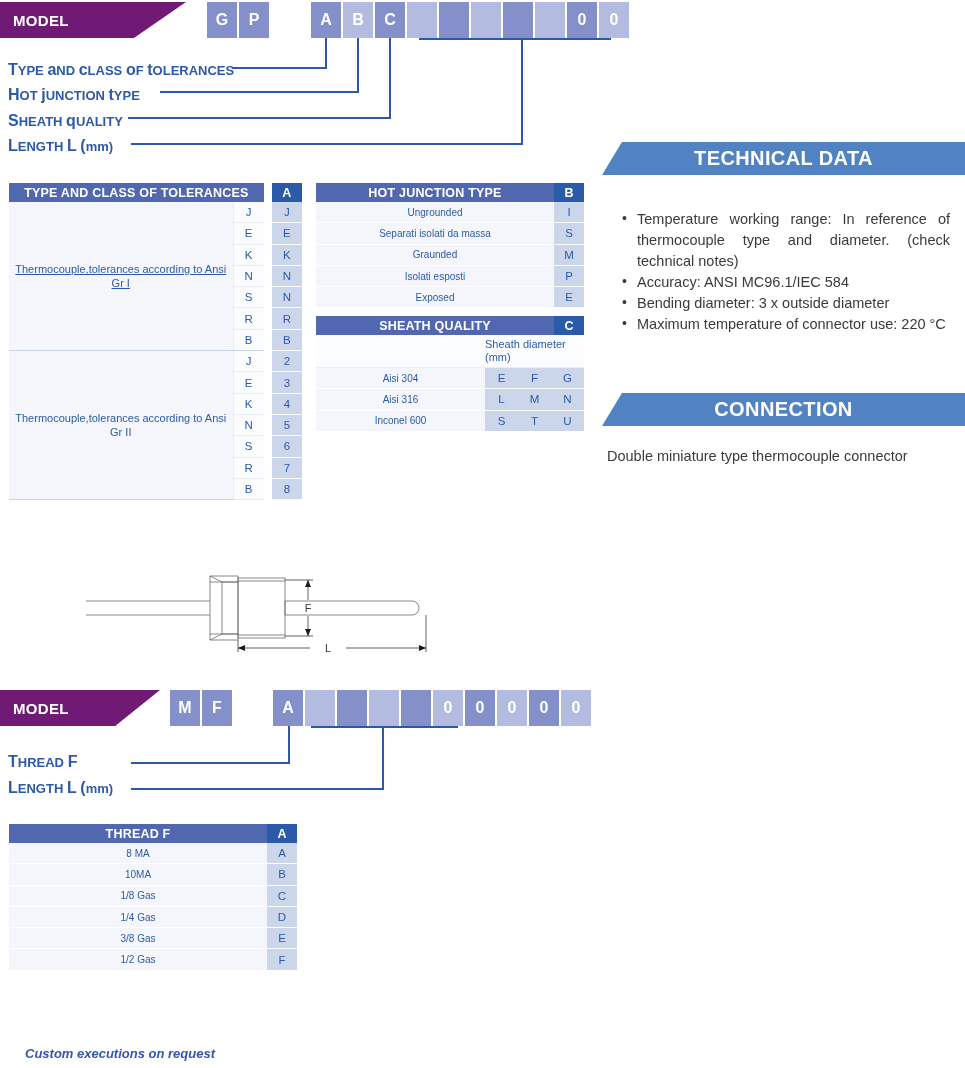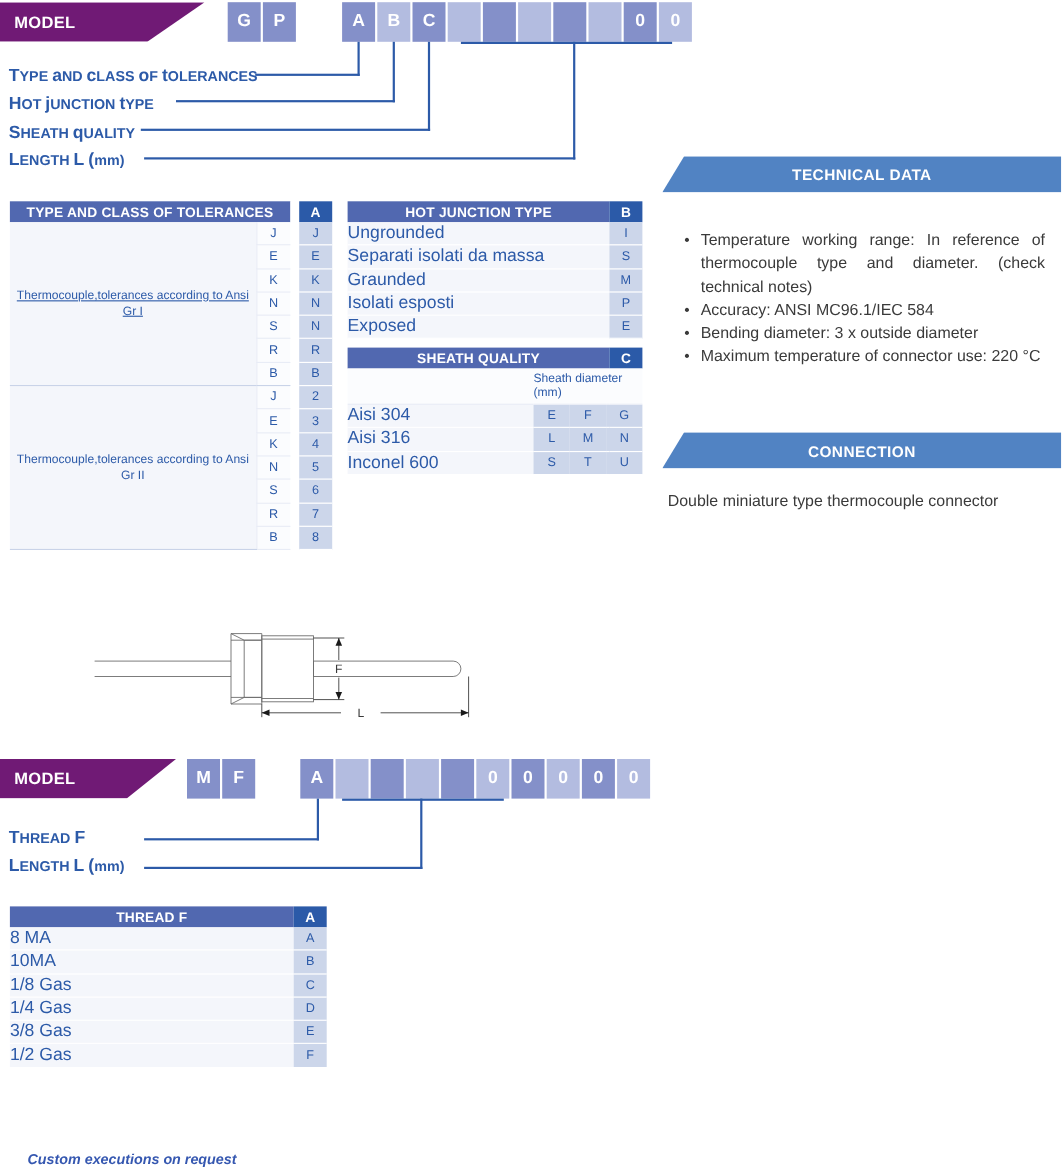--- a/index.html
+++ b/index.html
@@ -44,22 +44,22 @@
   .tbl td,.tbl th{padding:0;}
   .thead-main{
     background:#5168b0;color:#fff;font-size:12.5px;font-weight:bold;
     text-align:center;height:19px;letter-spacing:.2px;
   }
   .thead-code{
     background:#2b5aa8;color:#fff;font-size:12.5px;font-weight:bold;
     text-align:center;height:19px;width:30px;
   }
   .c-desc{
-    background:#f4f6fb;height:20.3px;
-    border-bottom:1px solid #ffffff;color:#2c5aa8;font-size:16px;
+    background:#f4f6fb;text-align:center;height:20.3px;
+    border-bottom:1px solid #ffffff;color:#2c5aa8;font-size:10px;
   }
   .c-letter{
     background:#fbfcfe;text-align:center;width:30px;height:20.3px;
     border-bottom:1px solid #e8ecf6;border-left:1px solid #e8ecf6;
     font-size:11.5px;color:#2c5aa8;
   }
   .c-code{
     background:#ccd6ea;text-align:center;width:30px;height:20.3px;
     border-bottom:1px solid #ffffff;font-size:11.5px;color:#2c5aa8;
   }
@@ -81,21 +81,21 @@
   }
   .c-scode{
     background:#ccd6ea;text-align:center;width:33px;height:20.3px;
     border-bottom:1px solid #ffffff;font-size:11.5px;color:#2c5aa8;
   }
 
   
   .panel-banner{
     position:absolute;height:33px;background:#5183c3;color:#fff;
     display:flex;align-items:center;justify-content:center;
-    font-size:14px;font-weight:bold;letter-spacing:.4px;
+    font-size:20px;font-weight:bold;letter-spacing:.4px;
   }
   .panel-banner.angled{
     -webkit-clip-path:polygon(5.5% 0,100% 0,100% 100%,0 100%);
     clip-path:polygon(5.5% 0,100% 0,100% 100%,0 100%);
   }
   .tech-list{
     position:absolute;color:#3a3a3a;font-size:14.5px;line-height:21px;
     list-style:none;margin:13px;padding:0;
   }
   .tech-list li{

